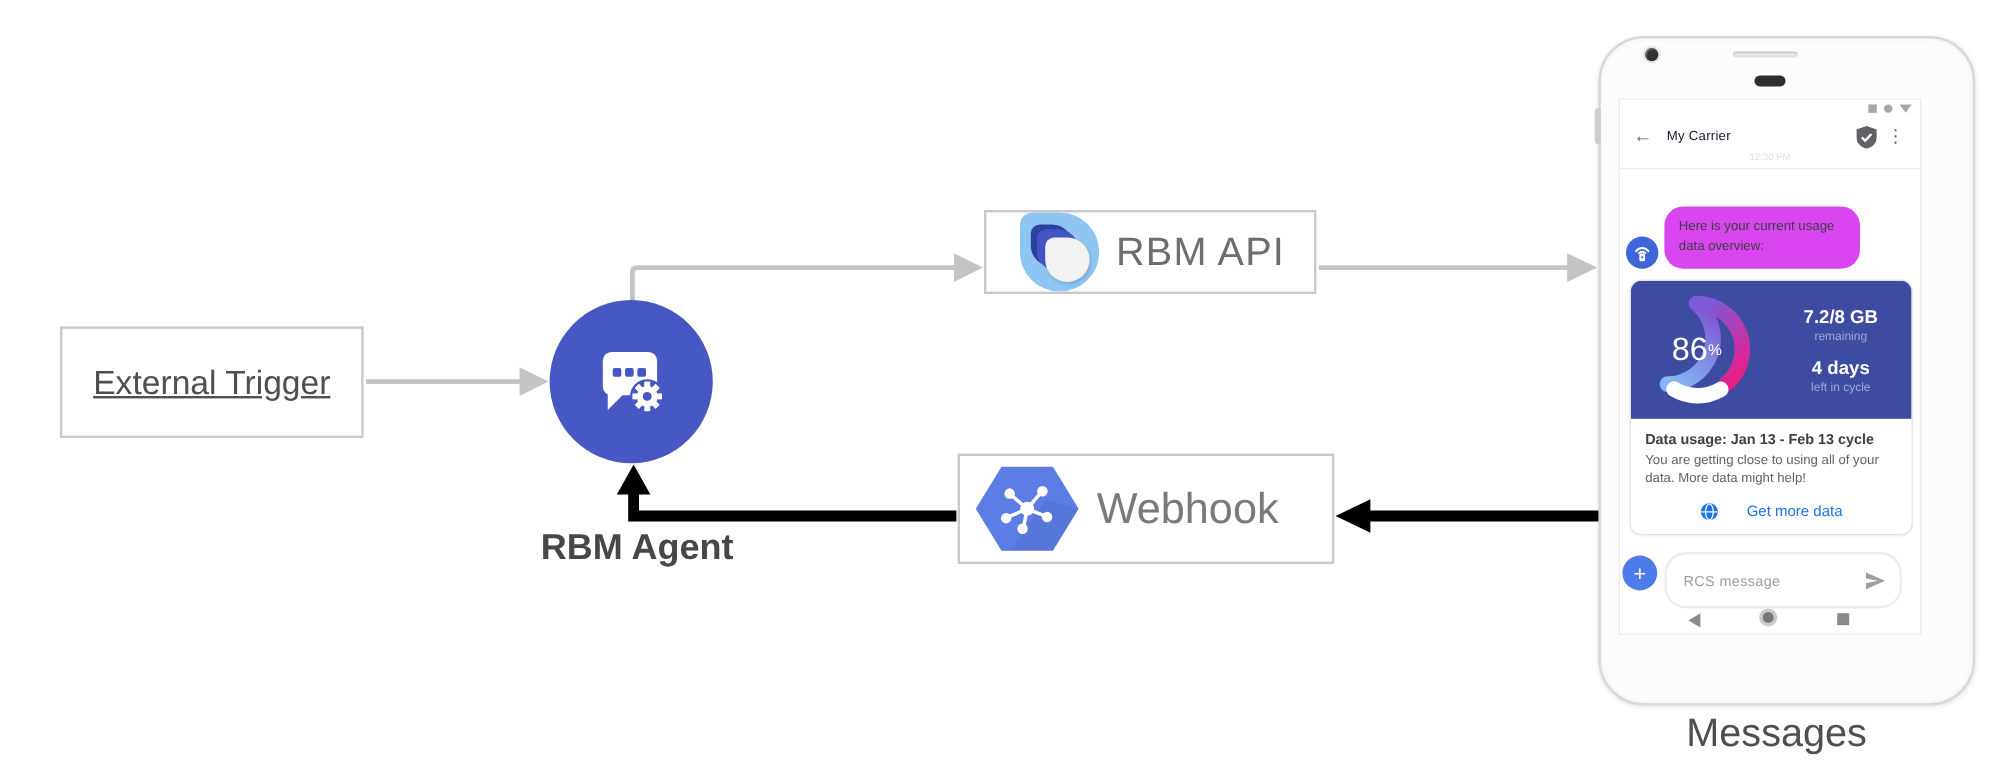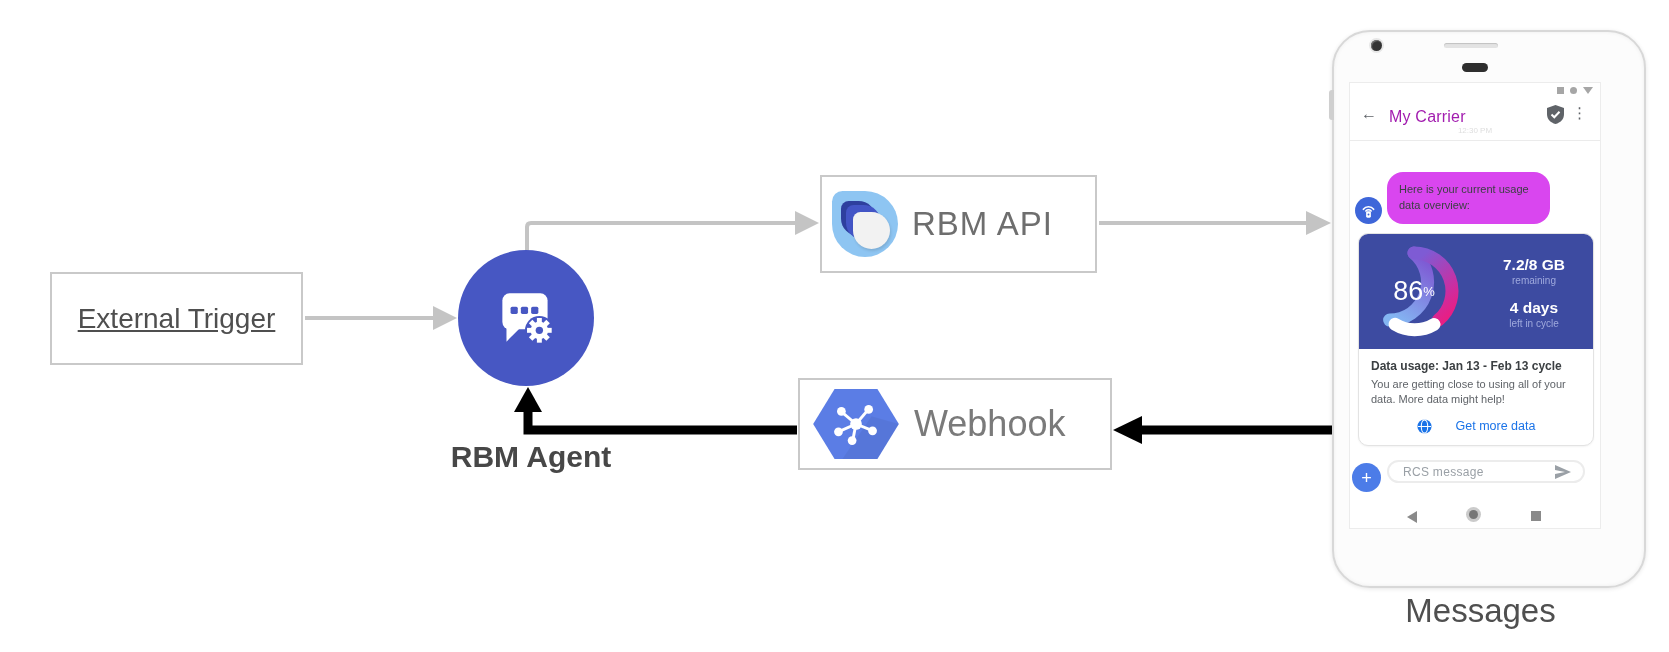--- a/index.html
+++ b/index.html
@@ -13,21 +13,21 @@
   
   .node-box { position:absolute; background:#fff; border:2px solid #c9c9c9; display:flex; align-items:center; z-index:2; }
 
   .ext-box { left:50px; top:272px; width:253px; height:93px; justify-content:center; font-size:28px; color:#4f4f4f;text-decoration:underline; }
 
   .agent-circle { position:absolute; left:458px; top:250px; width:136px; height:136px; border-radius:50%;
                   background:#4757c3; display:flex; align-items:center; justify-content:center; z-index:2; }
   .agent-label { position:absolute; left:426px; top:440px; width:210px; text-align:center; font-size:30px;
                  font-weight:700; color:#474747; z-index:2; }
 
-  .api-box { left:820px; top:175px; width:277px; height:98px; padding-left:10px; gap:14px; }
+  .api-box { left:820px; top:175px; width:277px; height:70px; padding-left:28px; gap:14px; }
   .api-label { font-size:33px; font-weight:300; color:#6e6e6e; letter-spacing:1px; }
   .rbm-logo { position:relative; width:66px; height:66px; flex:0 0 auto; }
   .rbm-logo .blob { position:absolute; border-radius:16% 50% 50% 50%; }
   .rbm-logo .l1 { left:0; top:0; width:66px; height:66px; background:#8ec5f2; }
   .rbm-logo .l2 { left:9px; top:10px; width:35px; height:35px; background:#2e3f9e; border-radius:22% 50% 50% 50%; }
   .rbm-logo .l3 { left:14px; top:14px; width:35px; height:35px; background:#4355c6; border-radius:22% 50% 50% 50%; }
   .rbm-logo .l4 { left:21px; top:21px; width:37px; height:37px; background:#f2f2f2; border-radius:20% 50% 50% 50%;
                   box-shadow:1px 2px 3px rgba(0,0,0,.12); }
 
   .webhook-box { left:798px; top:378px; width:314px; height:92px; padding-left:13px; gap:15px; }
@@ -46,21 +46,21 @@
 
   .screen { position:absolute; left:15px; top:50px; width:252px; height:447px; background:#fff; border:1px solid #ececec; }
 
   .status-row { position:absolute; right:7px; top:4px; display:flex; align-items:center; gap:6px; }
   .st-square { width:7px; height:7px; background:#a6a6a6; }
   .st-circle { width:7px; height:7px; border-radius:50%; background:#a6a6a6; }
   .st-tri { width:0; height:0; border-left:5px solid transparent; border-right:5px solid transparent; border-top:7px solid #a6a6a6; }
 
   .hdr { position:absolute; left:0; right:0; top:20px; height:28px; }
   .back-arrow { position:absolute; left:11px; top:3px; font-size:16px; color:#5f6368; line-height:1; }
-  .hdr-title { position:absolute; left:39px; top:5px; font-size:16px; font-weight:500; color:#a21caf; letter-spacing:.2px; }
+  .hdr-title { position:absolute; left:39px; top:5px; font-size:11px; font-weight:500; color:#0f172a; letter-spacing:.2px; }
   .badge { position:absolute; right:36px; top:2px; }
   .menu-dots { position:absolute; right:13px; top:1px; font-size:15px; color:#5f6368; letter-spacing:0; }
   .faint-ts { position:absolute; left:0; right:0; top:43px; text-align:center; font-size:8px; color:#dedede; }
   .hdr-divider { position:absolute; left:0; right:0; top:57px; height:1px; background:#ebebeb; }
 
   .avatar { position:absolute; left:5px; top:114px; width:27px; height:27px; border-radius:50%; background:#3e66d9;
             display:flex; align-items:center; justify-content:center; }
   .bubble { position:absolute; left:37px; top:89px; width:163px; background:#d946ef; border-radius:16px;
             padding:10px 12px; font-size:11px; line-height:1.45; color:#3c4043; }
 
@@ -78,21 +78,21 @@
   .stat-lbl { font-size:10px; color:#9fa9dd; margin-top:1px; }
   .stat-gap { height:13px; }
   .card-white { padding:10px 12px 9px; }
   .card-title { font-size:12px; font-weight:bold; color:#3c4043; margin-bottom:4px; }
   .card-body { font-size:11px; color:#5f6368; line-height:1.4; }
   .card-action { margin-top:11px; margin-bottom:2px; display:flex; align-items:center; justify-content:center; gap:24px;
                  color:#1a73e8; font-size:12.5px; font-weight:500; cursor:pointer; }
 
   .plus-btn { position:absolute; left:2px; top:380px; width:29px; height:29px; border-radius:50%; background:#4c7ce8;
               color:#fff; display:flex; align-items:center; justify-content:center; font-size:18px; line-height:1; }
-  .composer { position:absolute; left:37px; top:377px; width:198px; height:23px; background:#fff; border:2px solid #ececec;
+  .composer { position:absolute; left:37px; top:377px; width:198px; height:47px; background:#fff; border:2px solid #ececec;
               border-radius:18px; display:flex; align-items:center; padding:0 11px 0 14px; }
   .composer input { border:none; outline:none; flex:1; font-family:"Liberation Sans",sans-serif; font-size:12px;
                     color:#5f6368; background:transparent; min-width:0; letter-spacing:.3px; }
   .composer input::placeholder { color:#9aa0a6; }
 
   .nav-back { position:absolute; left:57px; top:428px; width:0; height:0; border-top:6px solid transparent;
               border-bottom:6px solid transparent; border-right:10px solid #8a8a8a; }
   .nav-home { position:absolute; left:119px; top:427px; width:9px; height:9px; border-radius:50%; background:#777;
               box-shadow:0 0 0 3px #cbcbcb; }
   .nav-square { position:absolute; left:181px; top:428px; width:10px; height:10px; background:#8a8a8a; }

